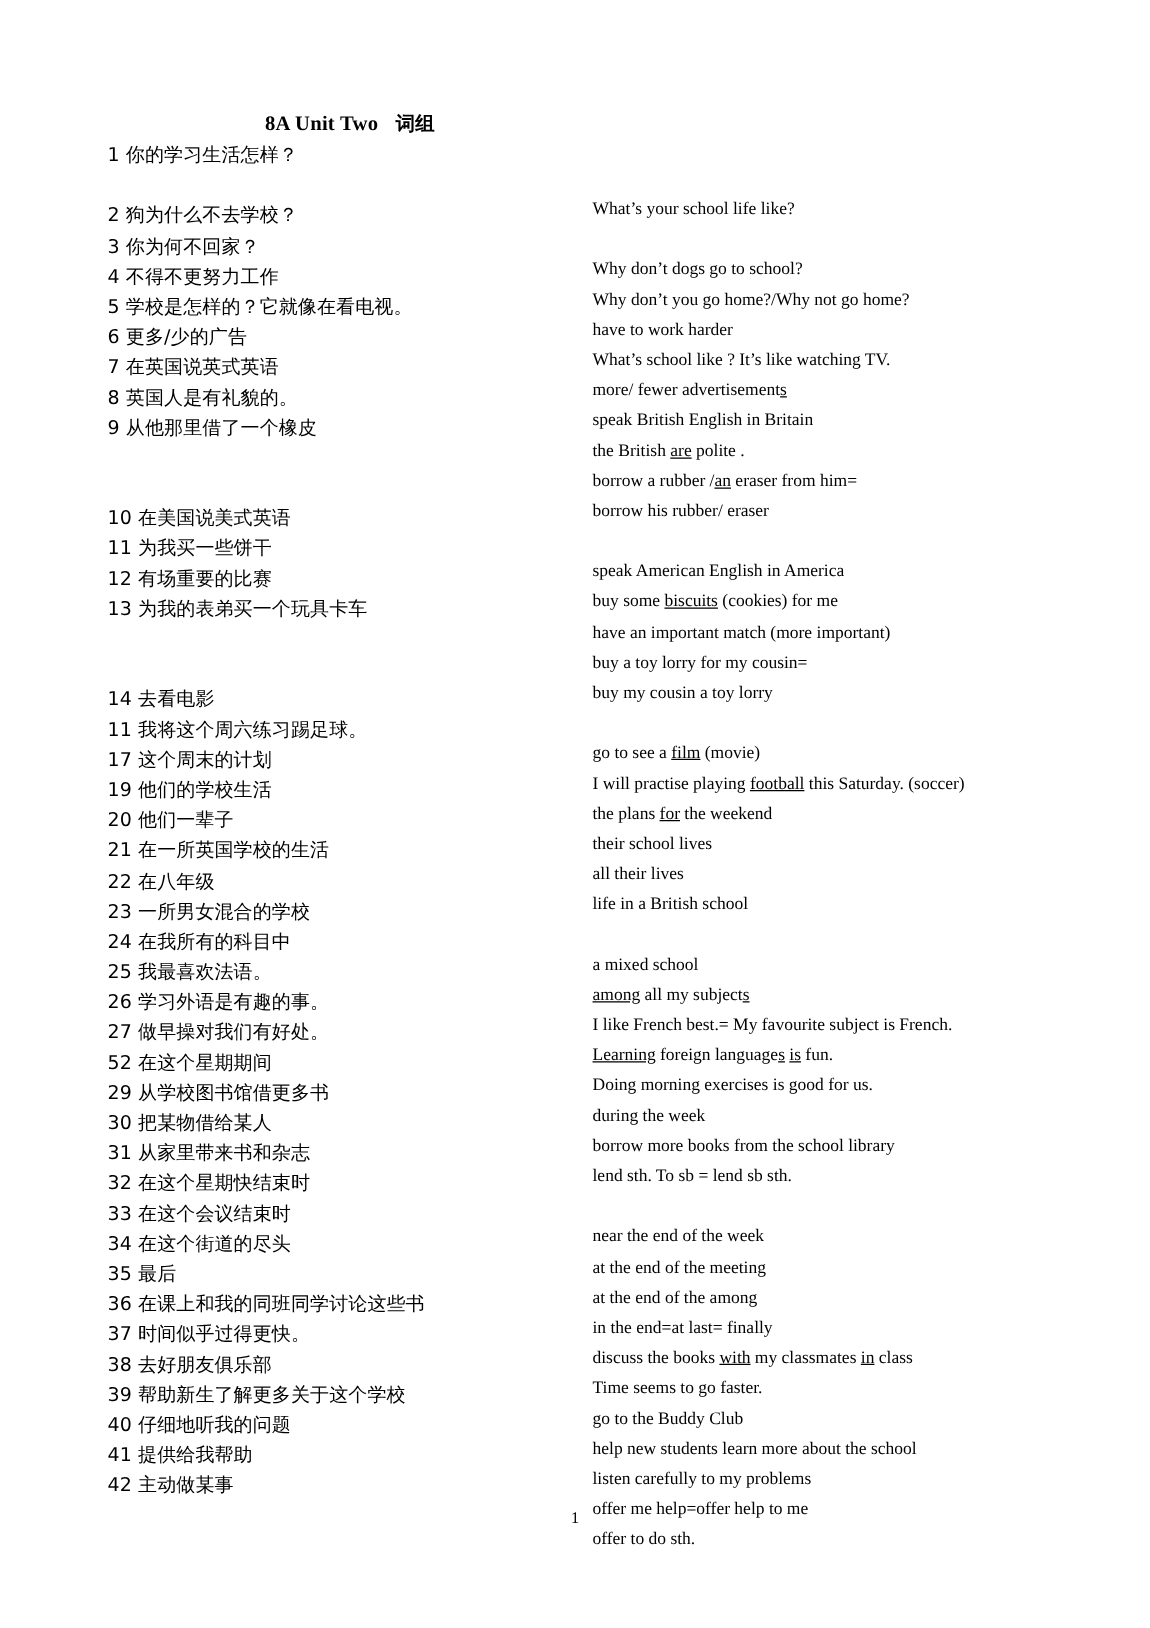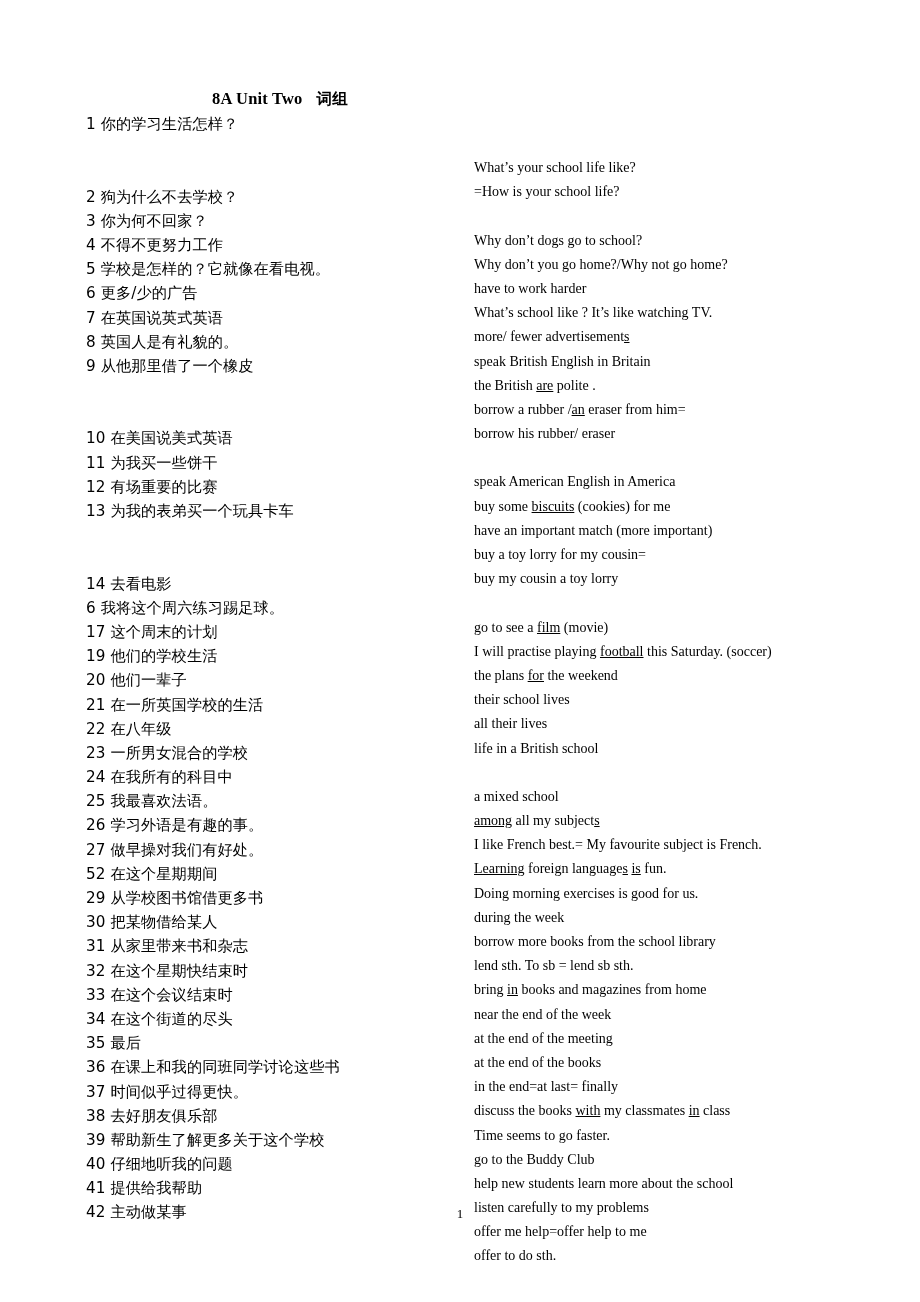--- a/index.html
+++ b/index.html
@@ -94,24 +94,20 @@
     <span>8A Unit Two</span><span class="cn">词组</span>
   </div>
 
   <div class="rows" id="rows-container">
       <div class="row">
         <div class="cn-cell">1  你的学习生活怎样？</div>
         <div class="en-cell">What’s your school life like?</div>
       </div>
       <div class="row">
         <div class="cn-cell"></div>
-        <div class="en-cell">=How is your school life?</div>
-      </div>
-      <div class="row">
-        <div class="cn-cell"></div>
         <div class="en-cell"></div>
       </div>
       <div class="row">
         <div class="cn-cell">2  狗为什么不去学校？</div>
         <div class="en-cell">Why don’t dogs go to school?</div>
       </div>
       <div class="row">
         <div class="cn-cell">3  你为何不回家？</div>
         <div class="en-cell">Why don’t you go home?/Why not go home?</div>
       </div>
@@ -169,21 +165,21 @@
       </div>
       <div class="row">
         <div class="cn-cell"></div>
         <div class="en-cell"></div>
       </div>
       <div class="row">
         <div class="cn-cell">14 去看电影</div>
         <div class="en-cell">go to   see a <u>film</u>   (movie)</div>
       </div>
       <div class="row">
-        <div class="cn-cell">6  我将这个周六练习踢足球。</div>
+        <div class="cn-cell">11  我将这个周六练习踢足球。</div>
         <div class="en-cell">I will practise playing <u>football</u> this Saturday. (soccer)</div>
       </div>
       <div class="row">
         <div class="cn-cell">17  这个周末的计划</div>
         <div class="en-cell">the plans <u>for</u> the weekend</div>
       </div>
       <div class="row">
         <div class="cn-cell">19  他们的学校生活</div>
         <div class="en-cell">their school lives</div>
       </div>
@@ -225,33 +221,32 @@
       <div class="row">
         <div class="cn-cell">29 从学校图书馆借更多书</div>
         <div class="en-cell">borrow more books from the school library</div>
       </div>
       <div class="row">
         <div class="cn-cell">30 把某物借给某人</div>
         <div class="en-cell">lend sth. To sb = lend sb sth.</div>
       </div>
       <div class="row">
         <div class="cn-cell">31 从家里带来书和杂志</div>
-        <div class="en-cell">bring <u>in</u> books and magazines from home</div>
       </div>
       <div class="row">
         <div class="cn-cell">32 在这个星期快结束时</div>
         <div class="en-cell">near the end of the week</div>
       </div>
       <div class="row">
         <div class="cn-cell">33 在这个会议结束时</div>
         <div class="en-cell">at the end of the meeting</div>
       </div>
       <div class="row">
         <div class="cn-cell">34 在这个街道的尽头</div>
-        <div class="en-cell">at the end of the books</div>
+        <div class="en-cell">at the end of the among</div>
       </div>
       <div class="row">
         <div class="cn-cell">35 最后</div>
         <div class="en-cell">in the end=at last= finally</div>
       </div>
       <div class="row">
         <div class="cn-cell">36 在课上和我的同班同学讨论这些书</div>
         <div class="en-cell">discuss the books <u>with</u> my classmates <u>in</u> class</div>
       </div>
       <div class="row">

